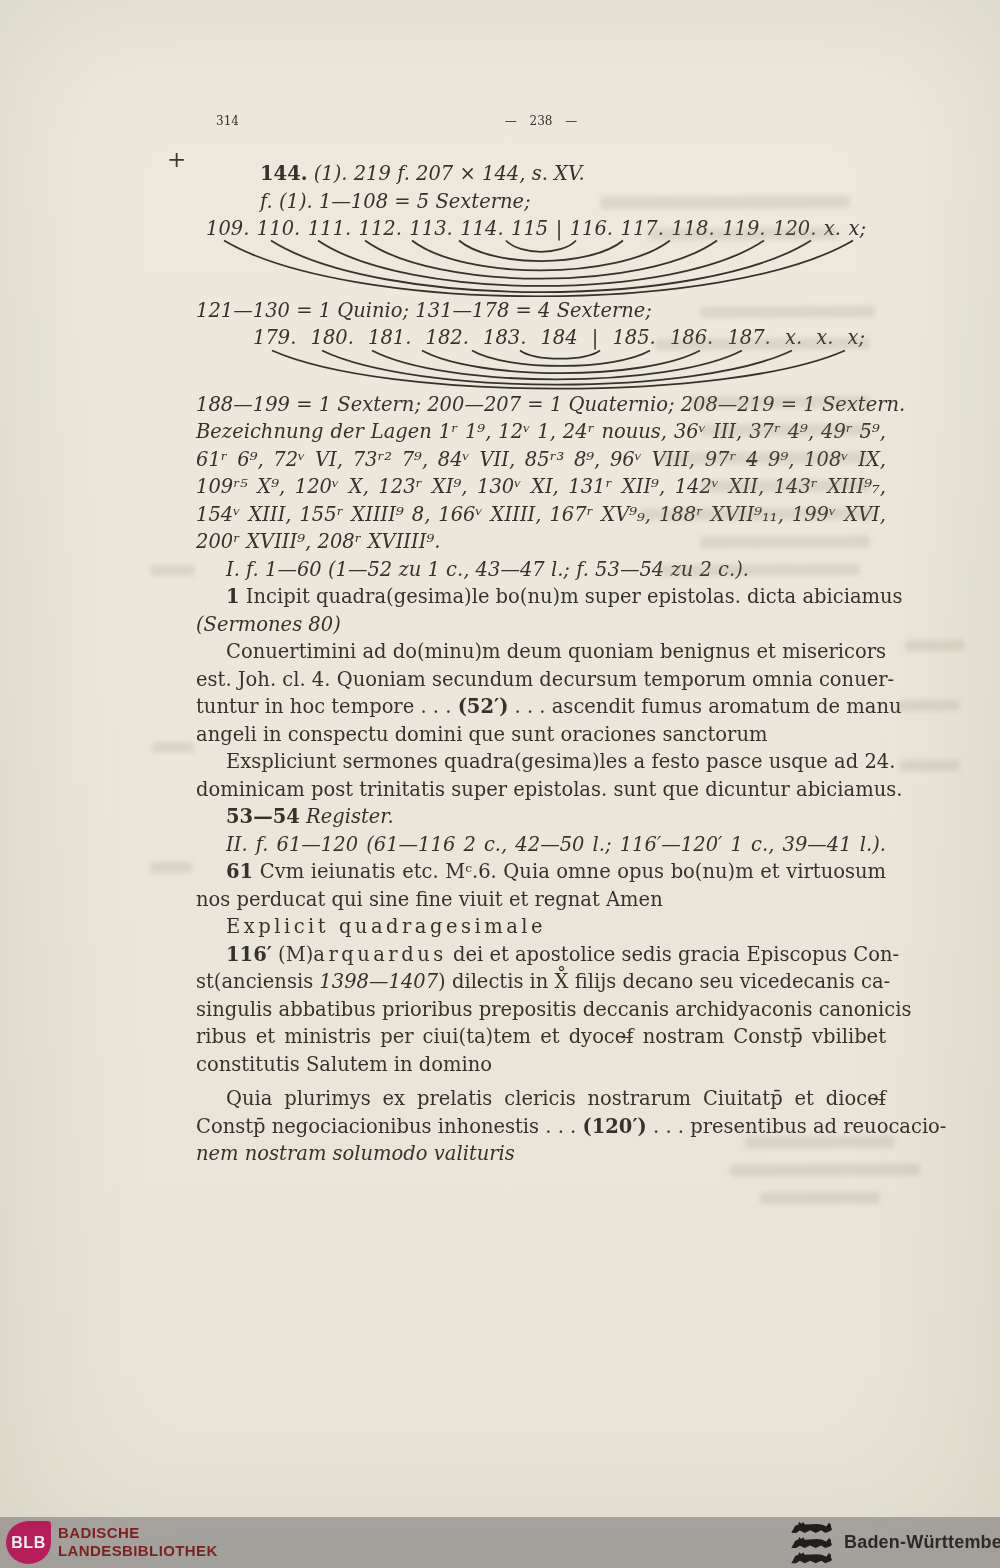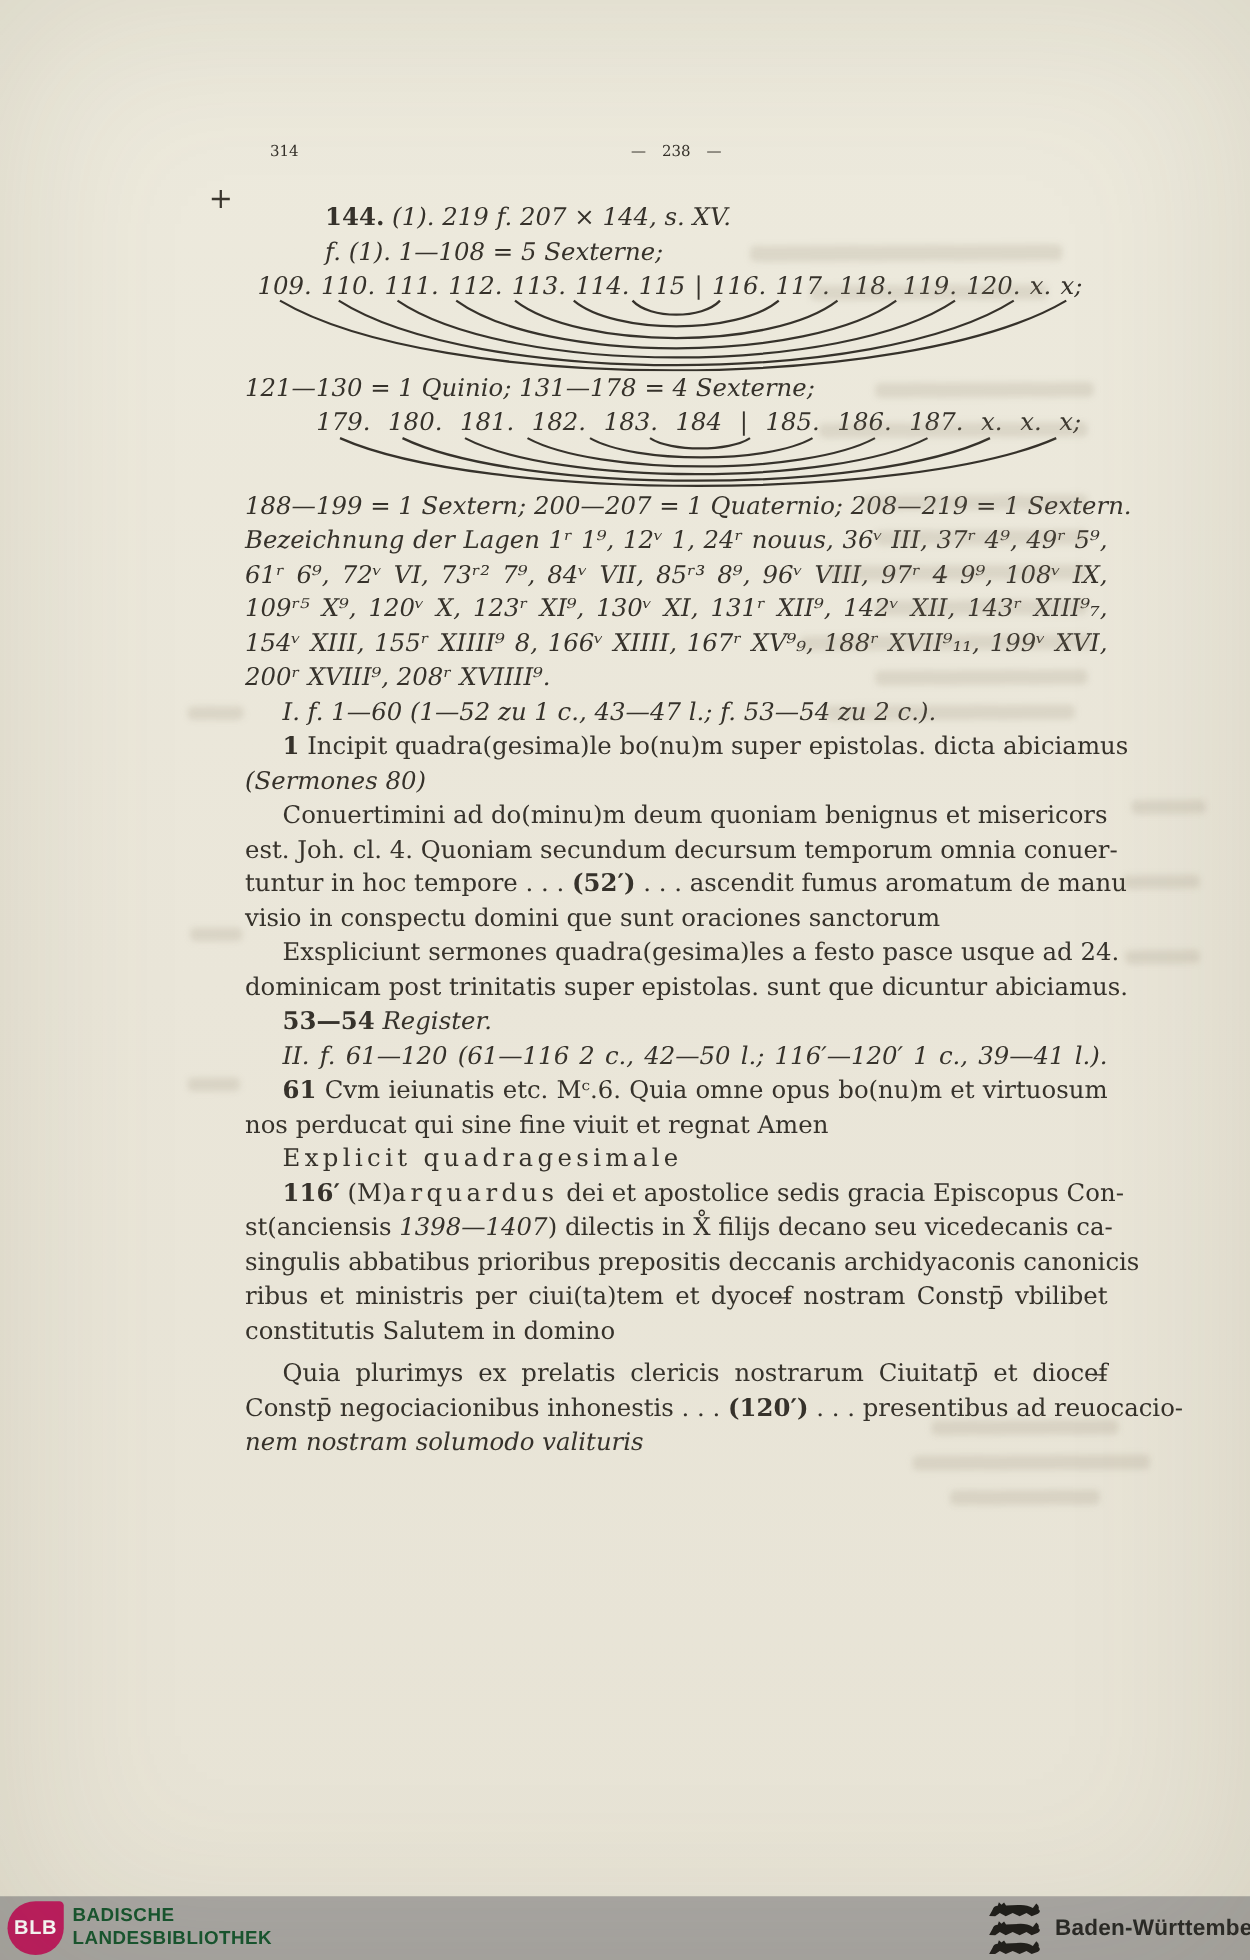--- a/index.html
+++ b/index.html
@@ -36,21 +36,21 @@
   
   .sm{position:absolute;background:rgba(138,126,98,.17);border-radius:4px;
     filter:blur(2.5px);transform:rotate(-.3deg);pointer-events:none;}
   
   .footer{position:absolute;left:0;right:0;bottom:0;height:51px;background:#a8a6a3;
     font-family:"Liberation Sans","DejaVu Sans",sans-serif;}
   .blb-logo{position:absolute;left:6px;top:4px;width:45px;height:43px;
     border-radius:50% 8% 50% 50%;display:flex;align-items:center;justify-content:center;
     color:#fff;font-weight:bold;font-size:16px;letter-spacing:.5px;}
   .blb-name{position:absolute;left:58px;top:7px;font-weight:bold;font-size:15px;
-    line-height:18px;color:#14532d;letter-spacing:.4px;}
+    line-height:18px;color:#7f1d1d;letter-spacing:.4px;}
   .bw{position:absolute;left:789px;top:0;height:51px;display:flex;align-items:center;gap:9px;}
   .arms{width:46px;height:47px;flex:0 0 auto;}
   .bw-label{font-size:18px;font-weight:bold;color:#272725;letter-spacing:.2px;white-space:nowrap;}
 </style>
 </head>
 <body>
 
 <div class="page">
 
   <span class="plus-mark">+</span>
@@ -93,21 +93,21 @@
         <div class="ln flushj"><span class="seg-i">61ʳ 6⁹, 72ᵛ VI, 73ʳ² 7⁹, 84ᵛ VII, 85ʳ³ 8⁹, 96ᵛ VIII, 97ʳ 4̶ 9⁹, 108ᵛ IX,</span></div>
         <div class="ln flushj"><span class="seg-i">109ʳ⁵ X⁹, 120ᵛ X, 123ʳ XI⁹, 130ᵛ XI, 131ʳ XII⁹, 142ᵛ XII, 143ʳ XIII⁹₇,</span></div>
         <div class="ln flushj"><span class="seg-i">154ᵛ XIII, 155ʳ XIIII⁹ 8, 166ᵛ XIIII, 167ʳ XV⁹₉, 188ʳ XVII⁹₁₁, 199ᵛ XVI,</span></div>
         <div class="ln flush"><span class="seg-i">200ʳ XVIII⁹, 208ʳ XVIIII⁹.</span></div>
         <div class="ln indl"><span class="seg-i">I. f. 1—60 (1—52 zu 1 c., 43—47 l.; f. 53—54 zu 2 c.).</span></div>
         <div class="ln indj"><span class="seg-b">1</span><span class="seg-r"> Incipit quadra(gesima)le bo(nu)m super epistolas. dicta abiciamus</span></div>
         <div class="ln flush"><span class="seg-i">(Sermones 80)</span></div>
         <div class="ln indj"><span class="seg-r">Conuertimini ad do(minu)m deum quoniam benignus et misericors</span></div>
         <div class="ln contj"><span class="seg-r">est. Joh. cl. 4. Quoniam secundum decursum temporum omnia conuer-</span></div>
         <div class="ln contj"><span class="seg-r">tuntur in hoc tempore . . . </span><span class="seg-b">(52′)</span><span class="seg-r"> . . . ascendit fumus aromatum de manu</span></div>
-        <div class="ln flush"><span class="seg-r">visio in conspectu domini que sunt oraciones sanctorum</span></div>
+        <div class="ln flush"><span class="seg-r">angeli in conspectu domini que sunt oraciones sanctorum</span></div>
         <div class="ln indj"><span class="seg-r">Exspliciunt sermones quadra(gesima)les a festo pasce usque ad 24.</span></div>
         <div class="ln contj"><span class="seg-r">dominicam post trinitatis super epistolas. sunt que dicuntur abiciamus.</span></div>
         <div class="ln indl"><span class="seg-b">53—54</span><span class="seg-i"> Register.</span></div>
         <div class="ln indj"><span class="seg-i">II. f. 61—120 (61—116 2 c., 42—50 l.; 116′—120′ 1 c., 39—41 l.).</span></div>
         <div class="ln indj"><span class="seg-b">61</span><span class="seg-r"> Cvm ieiunatis etc. Mᶜ.6. Quia omne opus bo(nu)m et virtuosum</span></div>
         <div class="ln flush"><span class="seg-r">nos perducat qui sine fine viuit et regnat Amen</span></div>
         <div class="ln indl"><span class="seg-sp">Explicit quadragesimale</span></div>
         <div class="ln indj"><span class="seg-b">116′</span><span class="seg-r"> (M)</span><span class="seg-sp">arquardus</span><span class="seg-r"> dei et apostolice sedis gracia Episcopus Con-</span></div>
         <div class="ln contj"><span class="seg-r">st(anciensis </span><span class="seg-i">1398—1407</span><span class="seg-r">) dilectis in X̊ filijs decano seu vicedecanis ca-</span></div>
         <div class="ln contj"><span class="seg-r">singulis abbatibus prioribus prepositis deccanis archidyaconis canonicis</span></div>

